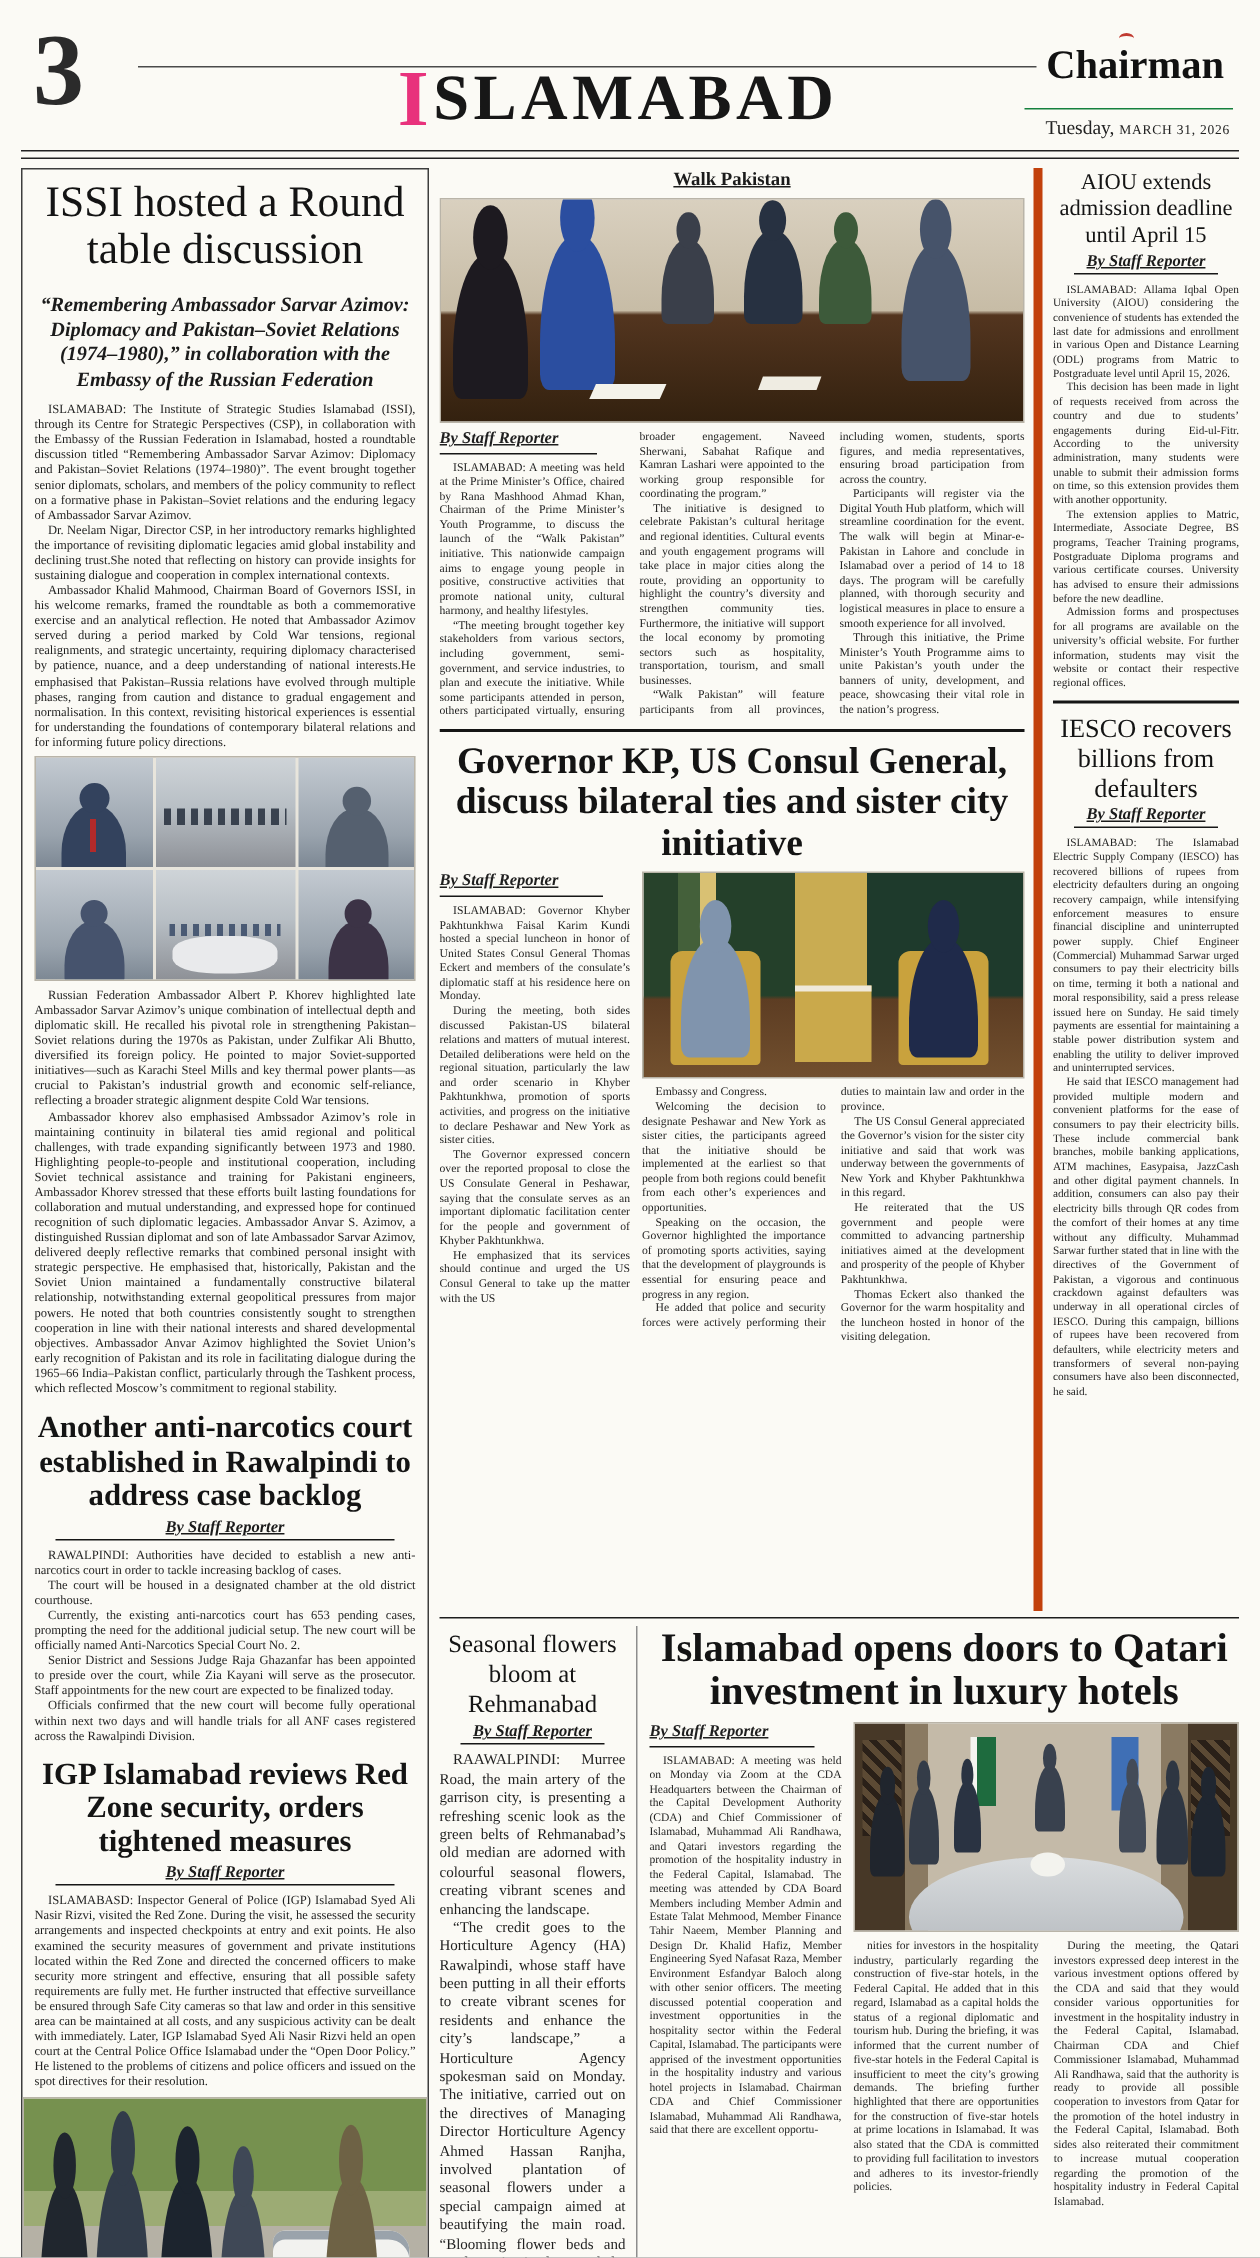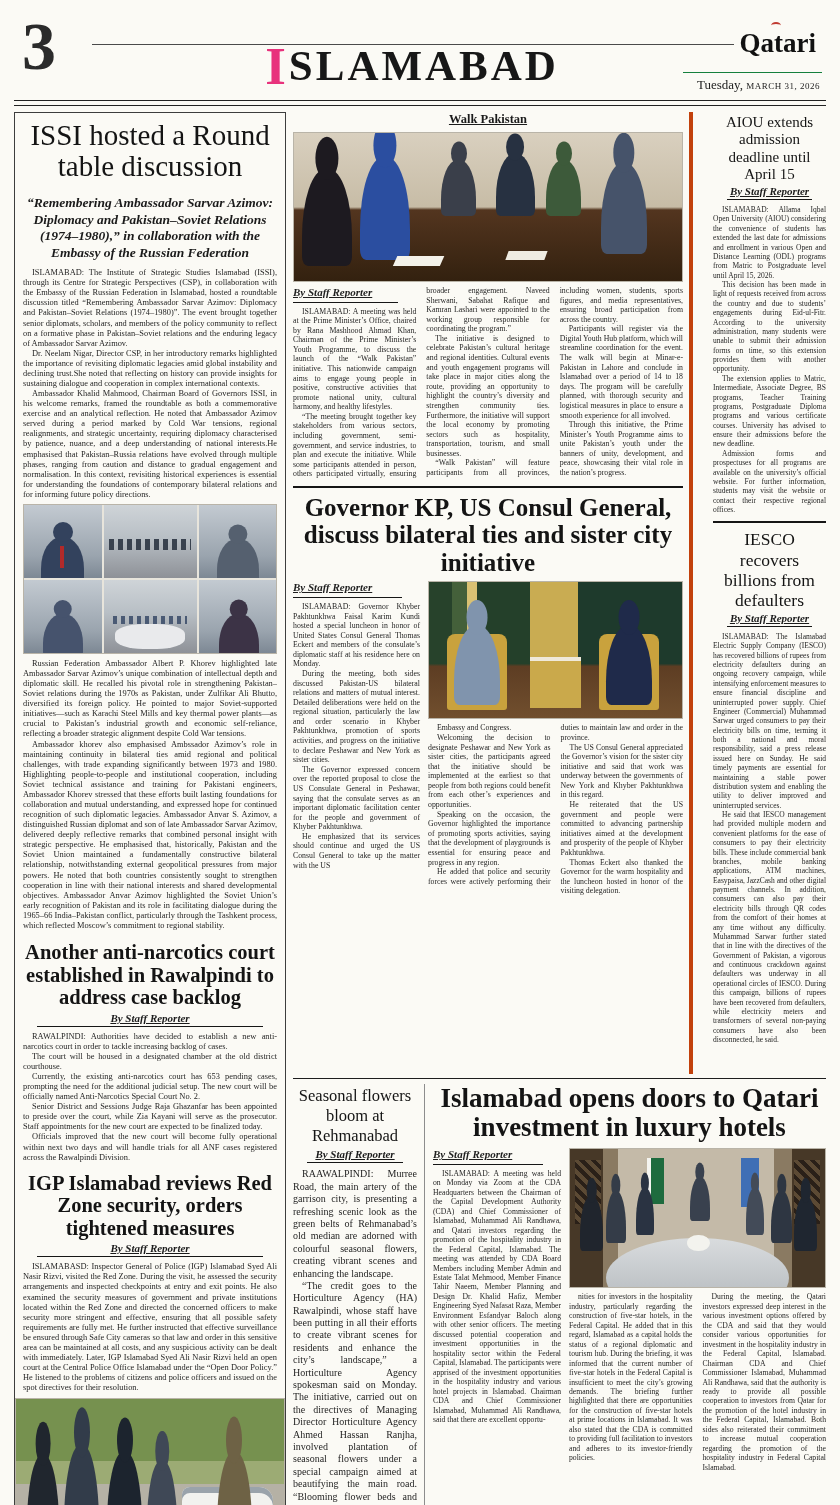--- a/index.html
+++ b/index.html
@@ -21,21 +21,21 @@
             font-size:13px;color:#222;}
   .date-sc{font-size:9px;letter-spacing:.5px;}
   .double-rule{height:4px;border-top:1.6px solid #222;border-bottom:1px solid #222;margin-top:2px;}
   
   main{display:flex;gap:7px;margin-top:6px;height:1398px;}
   .col-left{width:272px;flex:none;border:1.5px solid #3d3d3d;box-sizing:border-box;
             padding:5px 8px;overflow:hidden;}
   .col-main{flex:1;display:flex;flex-direction:column;min-width:0;}
   .top-row{display:flex;height:962px;overflow:hidden;}
   .center-col{width:396px;flex:none;box-sizing:border-box;padding-right:6px;}
-  .right-col{flex:1;border-left:4px solid #c2410c;padding-left:20px;box-sizing:border-box;overflow:hidden;}
+  .right-col{flex:1;border-left:6px solid #c2410c;padding-left:7px;box-sizing:border-box;overflow:hidden;}
   .bottom-row{display:flex;border-top:1.6px solid #1d1d1d;margin-top:4px;padding-top:5px;flex:1;overflow:hidden;}
   .flowers-col{width:132px;flex:none;border-right:1px solid #8d8d8d;padding-right:7px;box-sizing:border-box;}
   .qatar-col{flex:1;padding-left:8px;min-width:0;}
   .thick-rule{border-top:2.2px solid #151515;margin:7px 0 6px;}
   
   h1,h2,h3{margin:0;text-align:center;color:#141414;font-family:"Liberation Serif",serif;}
   .issi-h{font-size:29px;font-weight:500;line-height:1.08;margin:2px 0 6px;}
   .issi-sub{font-size:13.5px;font-weight:700;font-style:italic;text-align:center;line-height:1.25;margin:12px 0 6px;}
   .narc-h{font-size:20.5px;font-weight:700;line-height:1.1;margin:10px 0 3px;}
   .igp-h{font-size:20.5px;font-weight:700;line-height:1.1;margin:9px 0 3px;}
@@ -88,21 +88,21 @@
 <body>
 
 <div class="page">
 
   <header>
     <div class="pagenum">3</div>
     <div class="head-rule"></div>
     <div class="masthead"><span class="mast-i">I</span><span>SLAMABAD</span></div>
     <div class="brand">
       <span class="brand-mark"></span>
-      <span>Qatari</span>
+      <span>Chairman</span>
     </div>
     <div class="dateline">
       <span>Tuesday,</span>
       <span class="date-sc">MARCH 31, 2026</span>
     </div>
   </header>
   <div class="double-rule"></div>
 
   <main>
 
@@ -145,21 +145,21 @@
       </article>
 
       <article>
         <h2 class="narc-h">Another anti-narcotics court established in Rawalpindi to address case backlog</h2>
         <span class="byline">By Staff Reporter</span>
         <div class="art-body fs-left">
           <p>RAWALPINDI: Authorities have decided to establish a new anti-narcotics court in order to tackle increasing backlog of cases.</p>
           <p>The court will be housed in a designated chamber at the old district courthouse.</p>
           <p>Currently, the existing anti-narcotics court has 653 pending cases, prompting the need for the additional judicial setup. The new court will be officially named Anti-Narcotics Special Court No. 2.</p>
           <p>Senior District and Sessions Judge Raja Ghazanfar has been appointed to preside over the court, while Zia Kayani will serve as the prosecutor. Staff appointments for the new court are expected to be finalized today.</p>
-          <p>Officials improved that the new court will become fully operational within next two days and will handle trials for all ANF cases registered across the Rawalpindi Division.</p>
+          <p>Officials confirmed that the new court will become fully operational within next two days and will handle trials for all ANF cases registered across the Rawalpindi Division.</p>
         </div>
       </article>
 
       <article>
         <h2 class="igp-h">IGP Islamabad reviews Red Zone security, orders tightened measures</h2>
         <span class="byline">By Staff Reporter</span>
         <div class="art-body fs-left">
           <p>ISLAMABASD: Inspector General of Police (IGP) Islamabad Syed Ali Nasir Rizvi, visited the Red Zone. During the visit, he assessed the security arrangements and inspected checkpoints at entry and exit points.  He also examined the security measures of government and private institutions located within the Red Zone and directed the concerned officers to make security more stringent and effective, ensuring that all possible safety requirements are fully met.  He further instructed that effective surveillance be ensured through Safe City cameras so that law and order in this sensitive area can be maintained at all costs, and any suspicious activity can be dealt with immediately.  Later, IGP Islamabad Syed Ali Nasir Rizvi held an open court at the Central Police Office Islamabad under the “Open Door Policy.” He listened to the problems of citizens and police officers and issued on the spot directives for their resolution.</p>
         </div>
         <div class="photo igp-photo">

